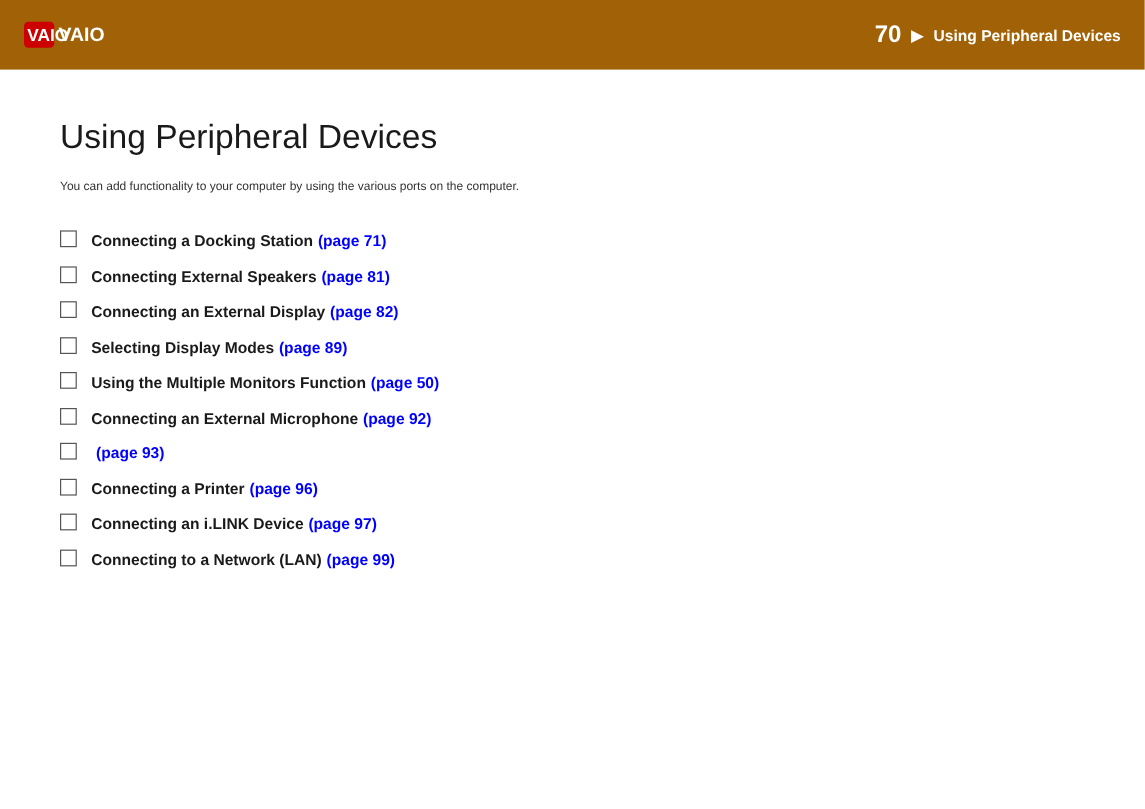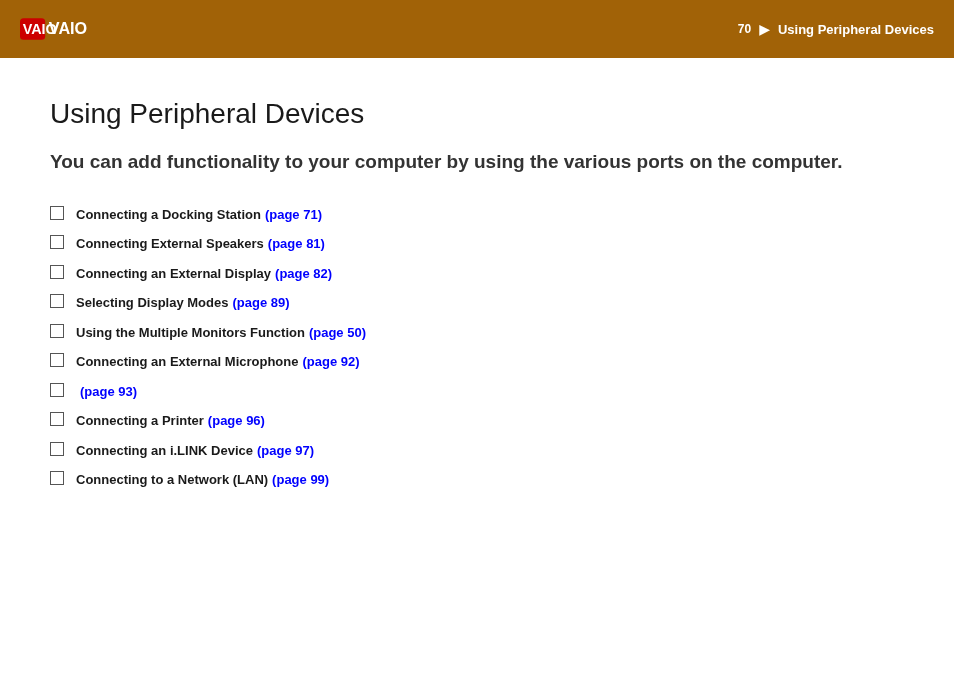--- a/index.html
+++ b/index.html
@@ -48,21 +48,21 @@
       gap: 8px;
     }
 
     .header-nav-arrow {
       color: #ffffff;
       font-size: 14px;
     }
 
     .header-page-num {
       color: #ffffff;
-      font-size: 12px;
+      font-size: 20px;
       font-weight: bold;
     }
 
     .header-title {
       color: #ffffff;
       font-size: 13px;
       font-weight: bold;
       text-align: right;
     }
 
@@ -73,25 +73,24 @@
 
     .page-title {
       font-size: 28px;
       font-weight: normal;
       color: #1a1a1a;
       margin-bottom: 18px;
       border-bottom: none;
     }
 
     .intro-text {
-      font-size: 19px;
+      font-size: 10px;
       color: #333333;
       margin-bottom: 28px;
       line-height: 1.5;
-      font-weight: bold;
     }
 
     .topics-list {
       list-style: none;
       padding: 0;
     }
 
     .topics-list li {
       display: flex;
       align-items: flex-start;

